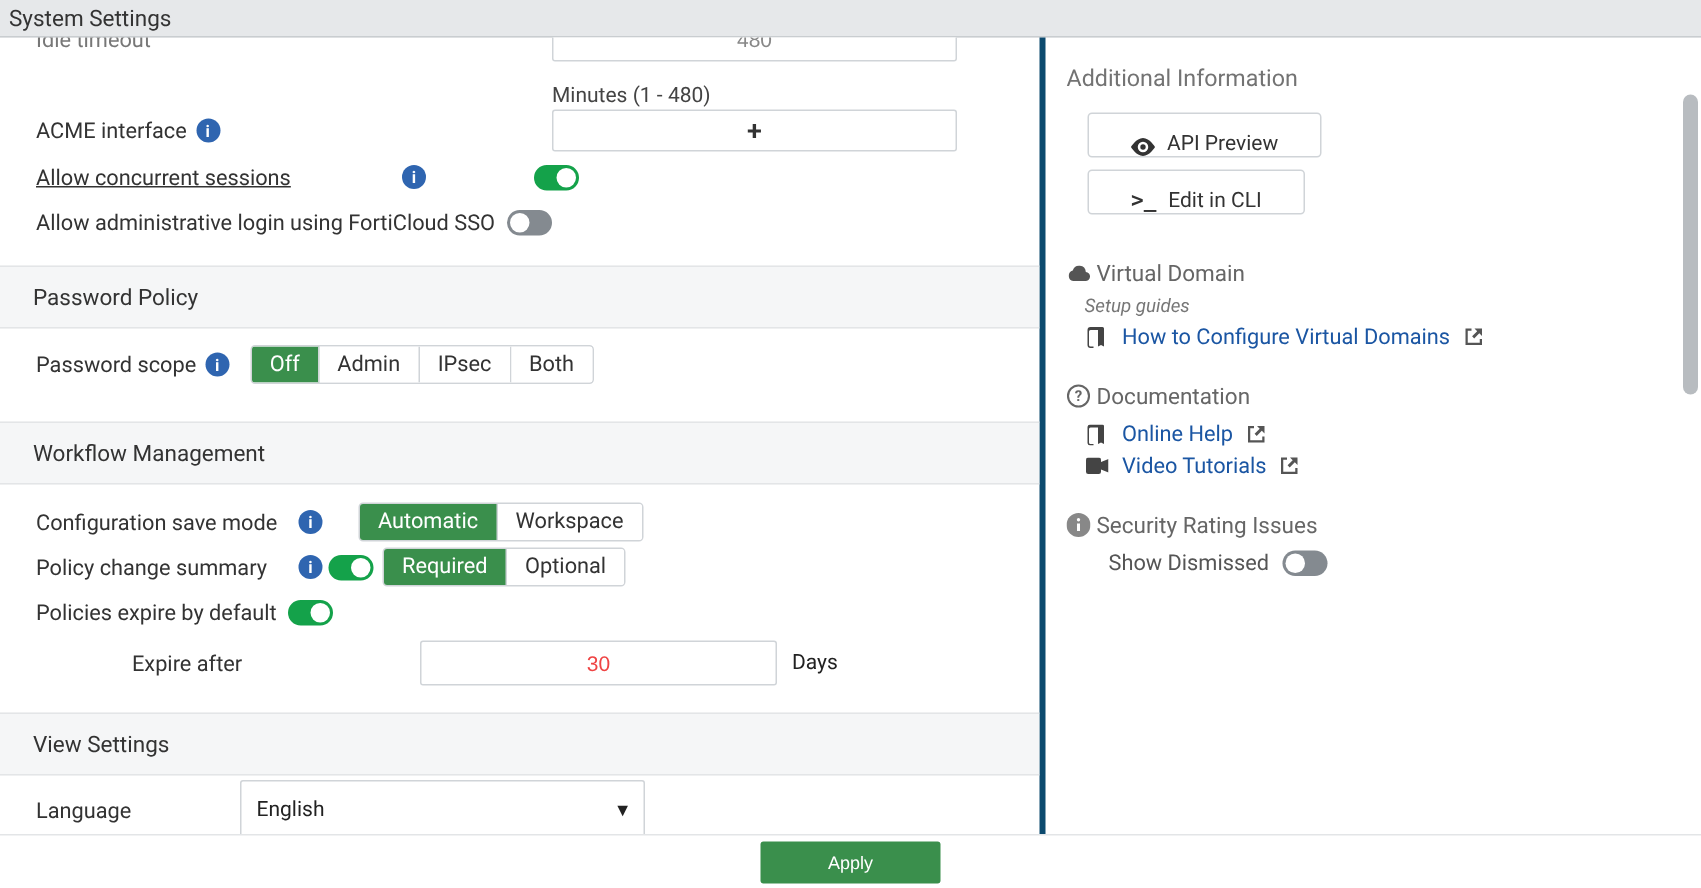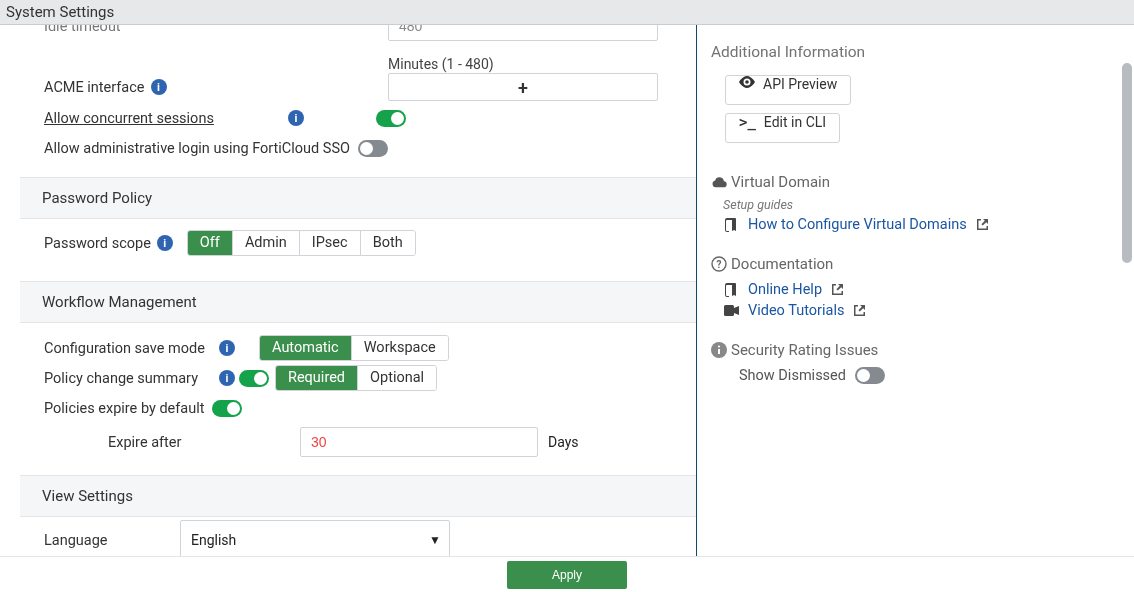--- a/index.html
+++ b/index.html
@@ -13,32 +13,32 @@
     --link:#1b56a3;
     --info:#2f65b0;
   }
   *{box-sizing:border-box;}
   html,body{margin:0;padding:0;height:100%;width:1134px;overflow:hidden;}
   body{font-family:-apple-system,BlinkMacSystemFont,"Segoe UI",Roboto,Arial,sans-serif;font-size:14px;color:var(--text);background:#fff;position:relative;}
   
   .topbar{height:25px;background:var(--header-bg);display:flex;align-items:center;padding-left:6px;font-size:15px;color:#333;border-bottom:1px solid #c9cdd0;}
   
   .cols{display:flex;height:calc(592px - 25px - 36px);}
-  .main{flex:0 0 697px;overflow:hidden;border-right:1px solid #0c4a6e;padding-left:20px;}
+  .main{flex:0 0 697px;overflow:hidden;border-right:4px solid #0c4a6e;}
   .side{flex:1;padding:18px 12px 0 14px;position:relative;}
   
   .main-scroll{height:100%;overflow:hidden;}
   .main-inner{margin-top:-14px;}
   .lbl{display:flex;align-items:center;min-height:28px;font-size:14.5px;color:#333;gap:6px;}
   .lbl.indent{padding-left:20px;}
   .col2{position:absolute;left:368px;display:flex;align-items:center;gap:10px;}
   
   .section-hdr{background:var(--light-bg);height:42px;display:flex;align-items:center;padding-left:22px;font-size:15px;color:#333;border-top:1px solid #e3e5e7;border-bottom:1px solid #e3e5e7;}
   
-  input.text, input.num{height:30px;border:1px solid var(--border);border-radius:2px;padding:0 10px;font-size:14px;color:#888;background:#fff;}
+  input.text, input.num{height:30px;border:1px solid var(--border);border-radius:2px;padding:0 10px;font-size:14px;color:#888;background:#fff;text-align:center;}
   input.num{width:270px;}
   .num-hint{font-size:14px;color:#444;margin-top:16px;}
   
   .plusbox{width:270px;height:28px;border:1px solid var(--border);border-radius:2px;display:flex;align-items:center;justify-content:center;font-size:18px;font-weight:600;color:#333;cursor:pointer;}
   
   .info-ic{width:16px;height:16px;border-radius:50%;background:var(--info);color:#fff;font-size:11px;font-weight:bold;display:inline-flex;align-items:center;justify-content:center;line-height:1;cursor:help;flex:0 0 auto;}
   
   .toggle{width:30px;height:17px;border-radius:9px;background:#848a90;position:relative;cursor:pointer;display:inline-block;}
   .toggle::after{content:"";position:absolute;top:2px;left:2px;width:13px;height:13px;border-radius:50%;background:#fff;}
   .toggle.on{background:var(--green-bright);}
@@ -50,21 +50,21 @@
   .segbtns .seg.active{background:var(--green);color:#fff;}
   
   .row-rel{position:relative;display:flex;align-items:center;min-height:30px;padding-left:24px;}
   .sep{height:14px;}
   
   .dd{width:270px;height:40px;border:1px solid var(--border);border-radius:2px;background:#fff;display:flex;align-items:center;justify-content:space-between;padding:0 8px 0 10px;font-size:14px;cursor:pointer;}
   .dd .caret{font-size:12px;color:#222;}
   
   
   .side-title{font-size:15.5px;color:#737373;margin-bottom:14px;}
-  .side-btn{display:inline-flex;gap:8px;align-items:flex-start;height:30px;border:1px solid var(--border);border-radius:3px;background:#fff;padding:0 13px;font-size:14px;color:#333;cursor:pointer;margin-left:14px;margin-bottom:8px;}
+  .side-btn{display:inline-flex;gap:8px;align-items:flex-end;height:30px;border:1px solid var(--border);border-radius:3px;background:#fff;padding:0 28px;font-size:14px;color:#333;cursor:pointer;margin-left:14px;margin-bottom:8px;}
   .side-sec{margin-top:22px;}
   .side-sec-h{display:flex;align-items:center;gap:4px;font-size:15px;color:#666;}
   .setup{font-style:italic;font-size:12.5px;color:#777;margin:6px 0 4px 12px;}
   .side-link{display:flex;align-items:center;gap:9px;margin:4px 0 4px 12px;font-size:14.5px;color:var(--link);}
   .side-link .lk{cursor:pointer;}
   .side-link .ext{color:#555;cursor:pointer;}
   .book-ic,.vid-ic,.cloud-ic,.help-ic,.info2-ic{width:16px;display:inline-flex;justify-content:center;color:#444;}
   
   .sb{position:absolute;right:2px;top:38px;width:10px;height:200px;background:#b8bcc0;border-radius:5px;cursor:pointer;}
   

